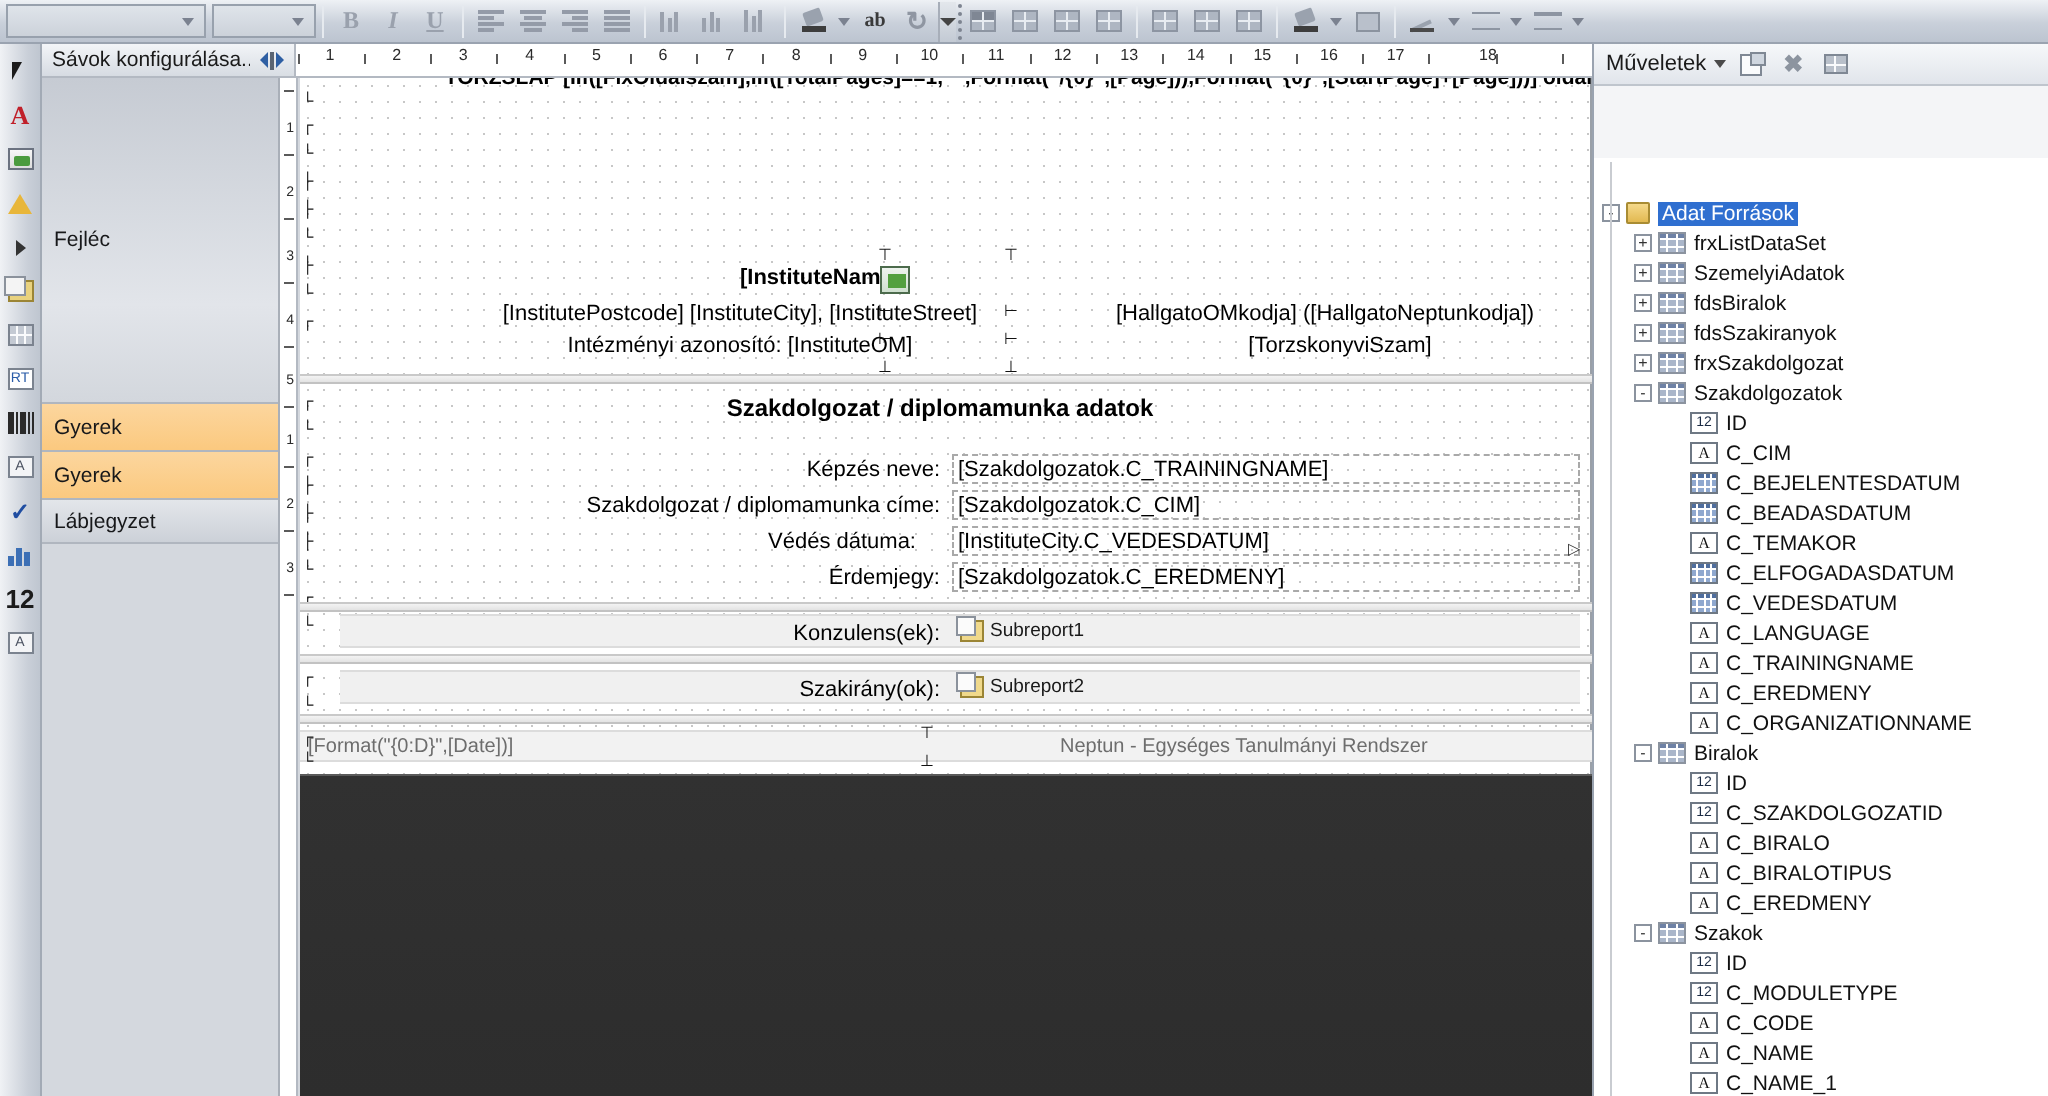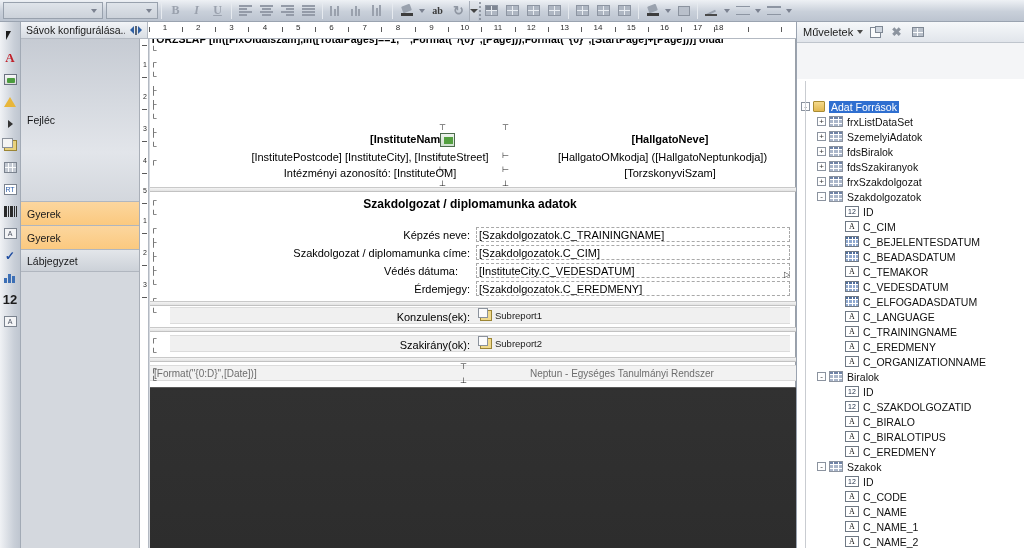--- a/index.html
+++ b/index.html
@@ -587,21 +587,21 @@
         <span class="rtick" style="left: 416.6px;">13</span>
         <span class="rmin" style="left: 433.25px;"></span>
         <span class="rtick" style="left: 449.9px;">14</span>
         <span class="rmin" style="left: 466.55px;"></span>
         <span class="rtick" style="left: 483.2px;">15</span>
         <span class="rmin" style="left: 499.85px;"></span>
         <span class="rtick" style="left: 516.5px;">16</span>
         <span class="rmin" style="left: 533.15px;"></span>
         <span class="rtick" style="left: 549.8px;">17</span>
         <span class="rmin" style="left: 566.45px;"></span>
-        <span class="rtick" style="left: 571px;">18</span>
+        <span class="rtick" style="left: 596px;">18</span>
         <span class="rmin" style="left: 599.75px;"></span>
         <span class="rtick" style="left: 634px; margin-top: 48px;">19</span>
         <span class="rmin" style="left: 633.05px;"></span>
         <span class="rmin" style="left: 1px;"></span>
       </div>
   </div>
 
   <div id="surface">
     <div id="vrule">
         <span class="vtick" style="top: 22px;">1</span>
@@ -618,21 +618,21 @@
         <span class="vmin" style="top: 194px;"></span>
         <span class="vtick" style="top: 210px;">2</span>
         <span class="vmin" style="top: 226px;"></span>
         <span class="vtick" style="top: 242px;">3</span>
         <span class="vmin" style="top: 258px;"></span>
         <span class="vmin" style="top: 6px;"></span>
       </div>
 
     <div id="page">
 
-      <div class="rpt-text" style="left:0px; top:-6px; width:646px; text-align:left; font-size:10.5px; font-weight:bold; white-space:normal; line-height:12px; overflow:hidden; height:24px;">TORZSLAP [IIf([FixOldalszam],IIf([TotalPages]==1, '' ,Format( '/{0}' ,[Page])),Format( '{0}' ,[StartPage]+[Page]))] oldal</div>
+      <div class="rpt-text" style="left:0px; top:-6px; width:646px; text-align:right; font-size:10.5px; font-weight:bold; white-space:normal; line-height:12px; overflow:hidden; height:24px;">TORZSLAP [IIf([FixOldalszam],IIf([TotalPages]==1, '' ,Format( '/{0}' ,[Page])),Format( '{0}' ,[StartPage]+[Page]))] oldal</div>
 
       <div class="hmark" style="left:1px; top:8px;">└</div>
       <div class="hmark" style="left:1px; top:20px;">┌</div>
       <div class="hmark" style="left:1px; top:34px;">└</div>
       <div class="hmark" style="left:1px; top:48px;">├</div>
       <div class="hmark" style="left:1px; top:62px;">├</div>
       <div class="hmark" style="left:1px; top:76px;">└</div>
       <div class="hmark" style="left:1px; top:90px;">├</div>
       <div class="hmark" style="left:1px; top:104px;">└</div>
       <div class="hmark" style="left:1px; top:118px;">┌</div>
@@ -644,21 +644,20 @@
       <div class="sel-img" style="left:290px; top:94px;"></div>
       <div class="hmark" style="left:289px;top:85px;">⊤</div>
       <div class="hmark" style="left:352px;top:85px;">⊤</div>
       <div class="hmark" style="left:289px;top:113px;">⊢</div>
       <div class="hmark" style="left:352px;top:113px;">⊢</div>
       <div class="hmark" style="left:289px;top:127px;">⊢</div>
       <div class="hmark" style="left:352px;top:127px;">⊢</div>
       <div class="hmark" style="left:289px;top:141px;">⊥</div>
       <div class="hmark" style="left:352px;top:141px;">⊥</div>
 
-      <div class="rpt-text" style="left:400px; top:94px; width:240px; text-align:center; font-weight:bold; font-size:11px;">[HallgatoNeve]</div>
       <div class="rpt-text" style="left:380px; top:112px; width:265px; text-align:center; font-size:11px;">[HallgatoOMkodja] ([HallgatoNeptunkodja])</div>
       <div class="rpt-text" style="left:400px; top:128px; width:240px; text-align:center; font-size:11px;">[TorzskonyviSzam]</div>
 
       <div class="band-sep" style="top:148px;"></div>
 
       <div class="rpt-text" style="left:0px; top:158px; width:640px; text-align:center; font-weight:bold; font-size:12px;">Szakdolgozat / diplomamunka adatok</div>
 
       <div class="hmark" style="left:1px; top:158px;">┌</div>
       <div class="hmark" style="left:1px; top:172px;">└</div>
       <div class="hmark" style="left:1px; top:186px;">┌</div>
@@ -895,39 +894,39 @@
             <span></span>
             <span></span>
             <span></span>
             <span></span>
             <span></span>
             <span></span>
             <span></span>
             <span></span>
             <span></span>
           </span>
+          <span class="label">C_ELFOGADASDATUM</span>
+        </div>
+        <div class="tnode" style="padding-left: 36px;">
+          <span class="expander none"></span>
+          <span class="ico date">
+            <span></span>
+            <span></span>
+            <span></span>
+            <span></span>
+            <span></span>
+            <span></span>
+            <span></span>
+            <span></span>
+            <span></span>
+            <span></span>
+            <span></span>
+            <span></span>
+          </span>
           <span class="label">C_VEDESDATUM</span>
-        </div>
-        <div class="tnode" style="padding-left: 36px;">
-          <span class="expander none"></span>
-          <span class="ico date">
-            <span></span>
-            <span></span>
-            <span></span>
-            <span></span>
-            <span></span>
-            <span></span>
-            <span></span>
-            <span></span>
-            <span></span>
-            <span></span>
-            <span></span>
-            <span></span>
-          </span>
-          <span class="label">C_ELFOGADASDATUM</span>
         </div>
         <div class="tnode" style="padding-left: 36px;">
           <span class="expander none"></span>
           <span class="ico alpha">A</span>
           <span class="label">C_LANGUAGE</span>
         </div>
         <div class="tnode" style="padding-left: 36px;">
           <span class="expander none"></span>
           <span class="ico alpha">A</span>
           <span class="label">C_TRAININGNAME</span>
@@ -997,20 +996,25 @@
           </span>
           <span class="label">Szakok</span>
         </div>
         <div class="tnode" style="padding-left: 36px;">
           <span class="expander none"></span>
           <span class="ico num">12</span>
           <span class="label">ID</span>
         </div>
         <div class="tnode" style="padding-left: 36px;">
           <span class="expander none"></span>
+          <span class="ico num">12</span>
+          <span class="label">C_MODULETYPE</span>
+        </div>
+        <div class="tnode" style="padding-left: 36px;">
+          <span class="expander none"></span>
           <span class="ico alpha">A</span>
           <span class="label">C_CODE</span>
         </div>
         <div class="tnode" style="padding-left: 36px;">
           <span class="expander none"></span>
           <span class="ico alpha">A</span>
           <span class="label">C_NAME</span>
         </div>
         <div class="tnode" style="padding-left: 36px;">
           <span class="expander none"></span>

